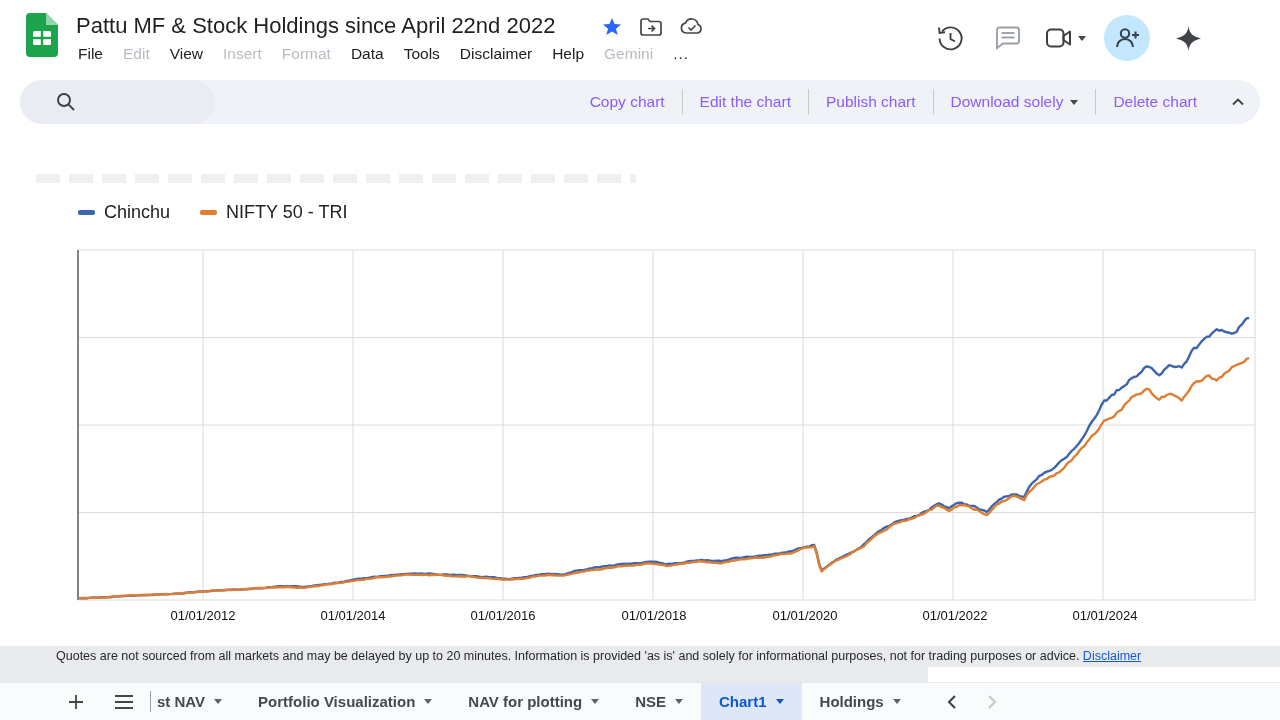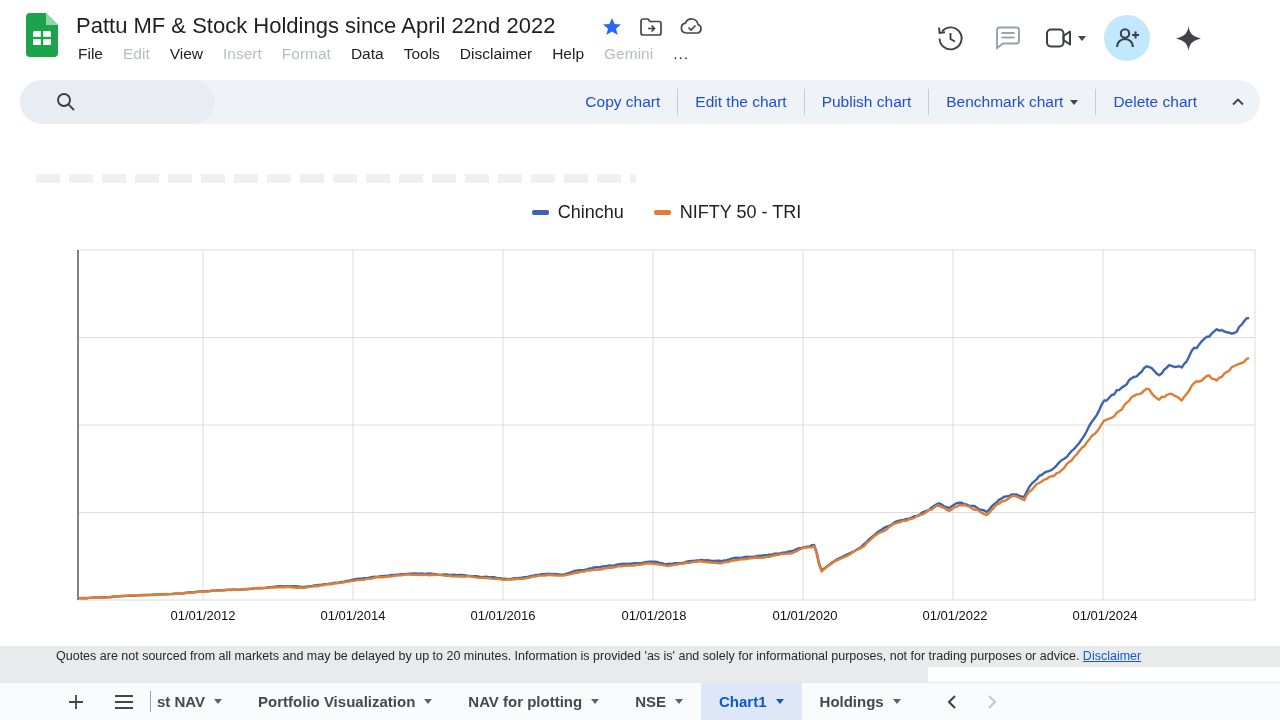--- a/index.html
+++ b/index.html
@@ -18,28 +18,28 @@
   .hdr-icons { position:absolute; top:0; left:930px; height:76px; display:flex; align-items:center; gap:18px; }
   .icon-btn { width:40px; height:40px; display:flex; align-items:center; justify-content:center; }
   .share-pill { width:46px; height:46px; border-radius:50%; background:#c2e7ff; display:flex; align-items:center; justify-content:center; }
   .cam-wrap { display:flex; align-items:center; gap:6px; }
   .caret-dn { width:0; height:0; border-left:4px solid transparent; border-right:4px solid transparent; border-top:5px solid #444746; }
 
   
   .toolbar { position:absolute; left:20px; top:80px; width:1240px; height:44px; background:#eff2f7; border-radius:22px; }
   .search-pill { position:absolute; left:0; top:0; width:195px; height:44px; border-radius:22px; background:#e9edf3; }
   .tb-buttons { position:absolute; right:46px; top:0; height:44px; display:flex; align-items:center; }
-  .tb-btn { font-size:15.5px; color:#1d4ed8; padding:0 17px; white-space:nowrap; display:flex; align-items:center; gap:7px; cursor:default; }
+  .tb-btn { font-size:15.5px; color:#8b5cf6; padding:0 17px; white-space:nowrap; display:flex; align-items:center; gap:7px; cursor:default; }
   .tb-sep { width:1px; height:26px; background:#c7cacd; }
   .tb-collapse { position:absolute; right:14px; top:14px; }
 
   
   .faint-title { position:absolute; left:36px; top:174px; width:600px; height:9px; border-radius:2px;
      background:repeating-linear-gradient(90deg, rgba(100,104,110,0.10) 0 24px, rgba(0,0,0,0) 24px 33px); }
-  .legend { position:absolute; left:78px; top:202px; width:1177px; display:flex; justify-content:center; gap:30px; }
+  .legend { position:absolute; left:78px; top:202px; width:1177px; display:flex; justify-content:flex-start; gap:30px; }
   .legend-item { display:flex; align-items:center; gap:9px; font-size:18px; color:#202124; }
   .legend-dash { width:17px; height:4.5px; border-radius:2px; }
   svg.plot { position:absolute; left:0; top:0; pointer-events:none; }
   .xticks { position:absolute; left:0; top:608px; width:1280px; height:18px; font-size:13px; color:#111; }
   .xtick { position:absolute; transform:translateX(-50%); white-space:nowrap; }
 
   
   .disclaimer { position:absolute; left:0; top:646px; width:1280px; height:38px; background:#e9eaec; }
   .disclaimer-text { position:absolute; left:56px; top:3px; width:1120px; font-size:12.5px; line-height:15px; color:#26282b; }
   .disclaimer-link { color:#1558d6; text-decoration:underline; cursor:pointer; }
@@ -152,21 +152,21 @@
       <div class="tb-sep"></div>
       <div class="tb-btn">
           <span>Edit the chart</span>
         </div>
       <div class="tb-sep"></div>
       <div class="tb-btn">
           <span>Publish chart</span>
         </div>
       <div class="tb-sep"></div>
       <div class="tb-btn">
-        <span>Benchmark chart</span>
+        <span>Download solely</span>
         <span class="caret-dn"></span>
       </div>
       <div class="tb-sep"></div>
       <div class="tb-btn">
           <span>Delete chart</span>
         </div>
     </div>
     <svg class="tb-collapse" width="16" height="16" viewBox="0 0 16 16">
       <polyline points="3,10.5 8,5.5 13,10.5" fill="none" stroke="#3c4043" stroke-width="1.9"></polyline>
     </svg>

